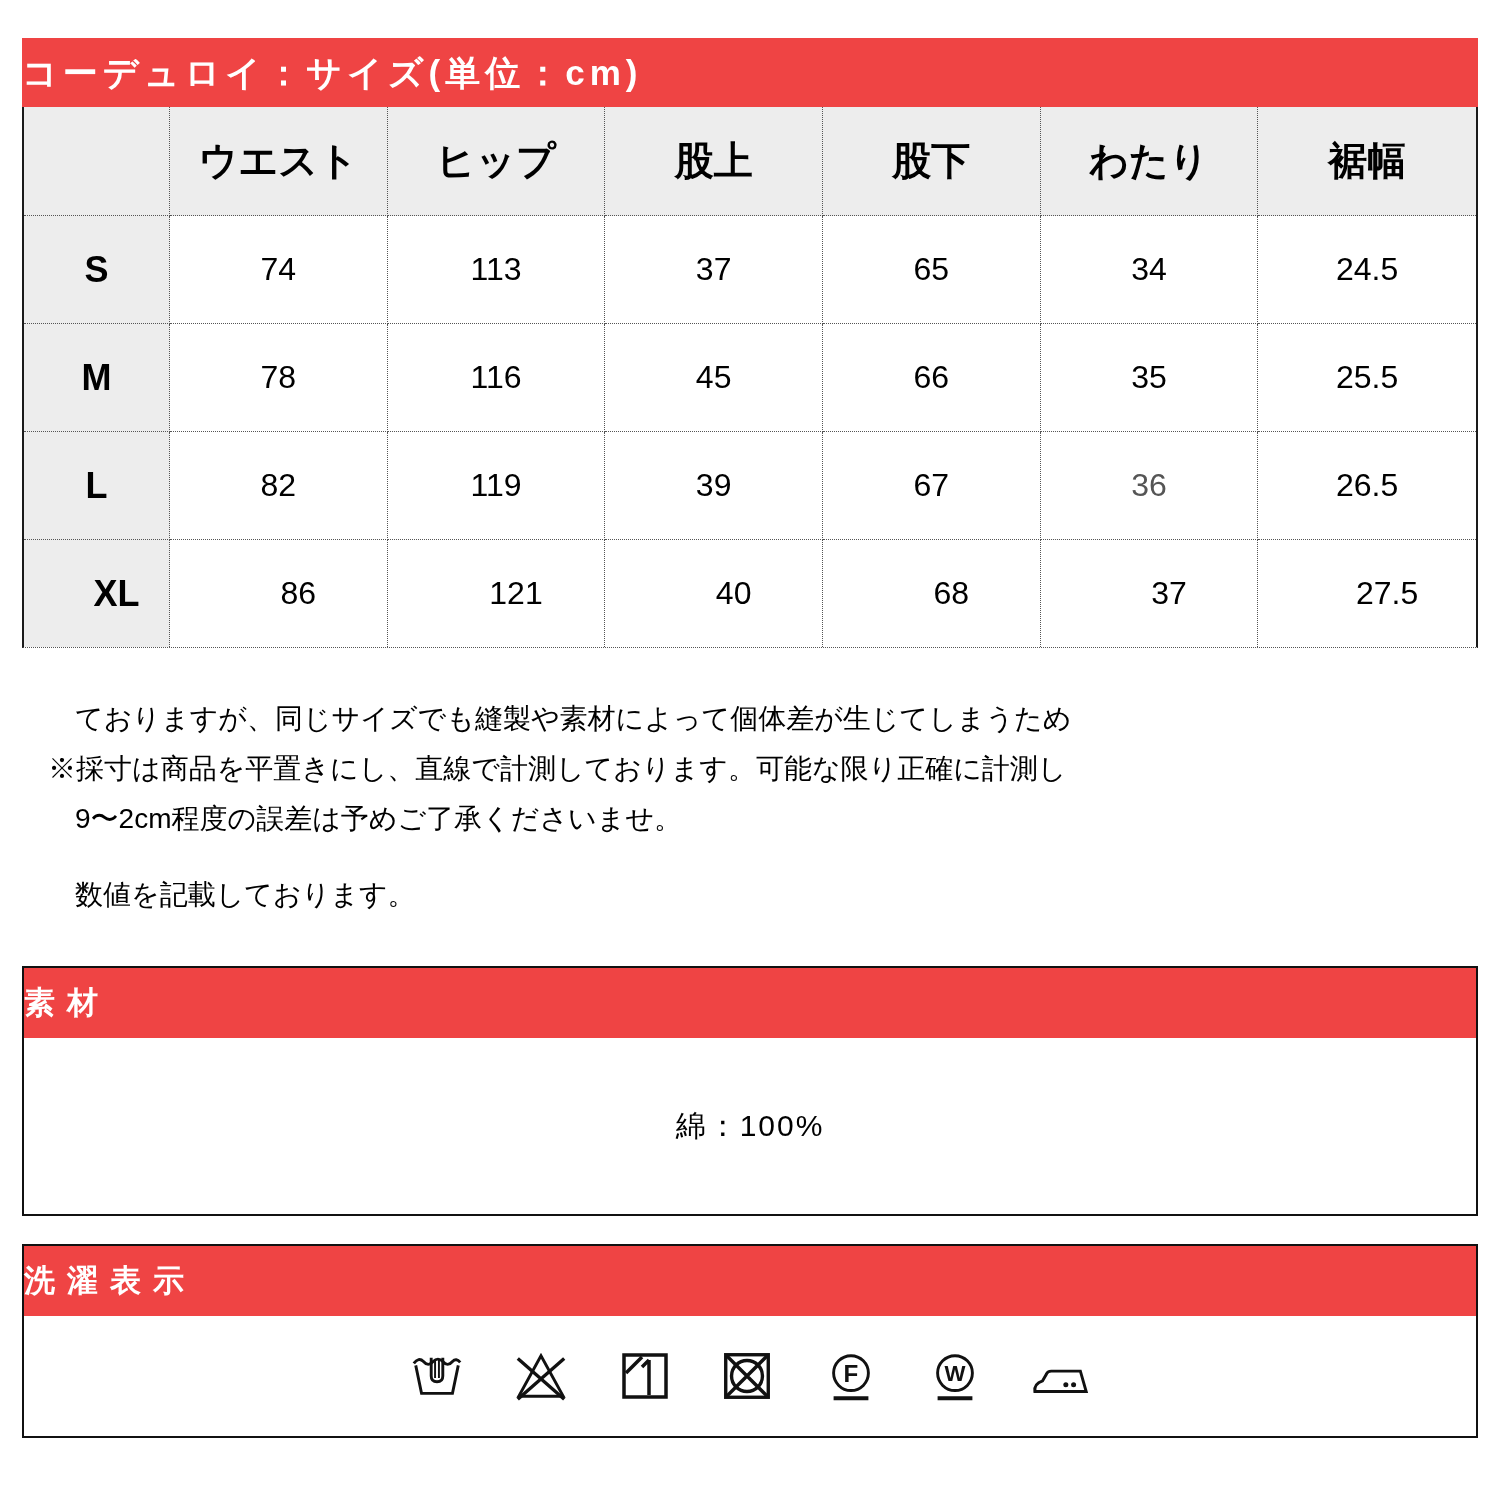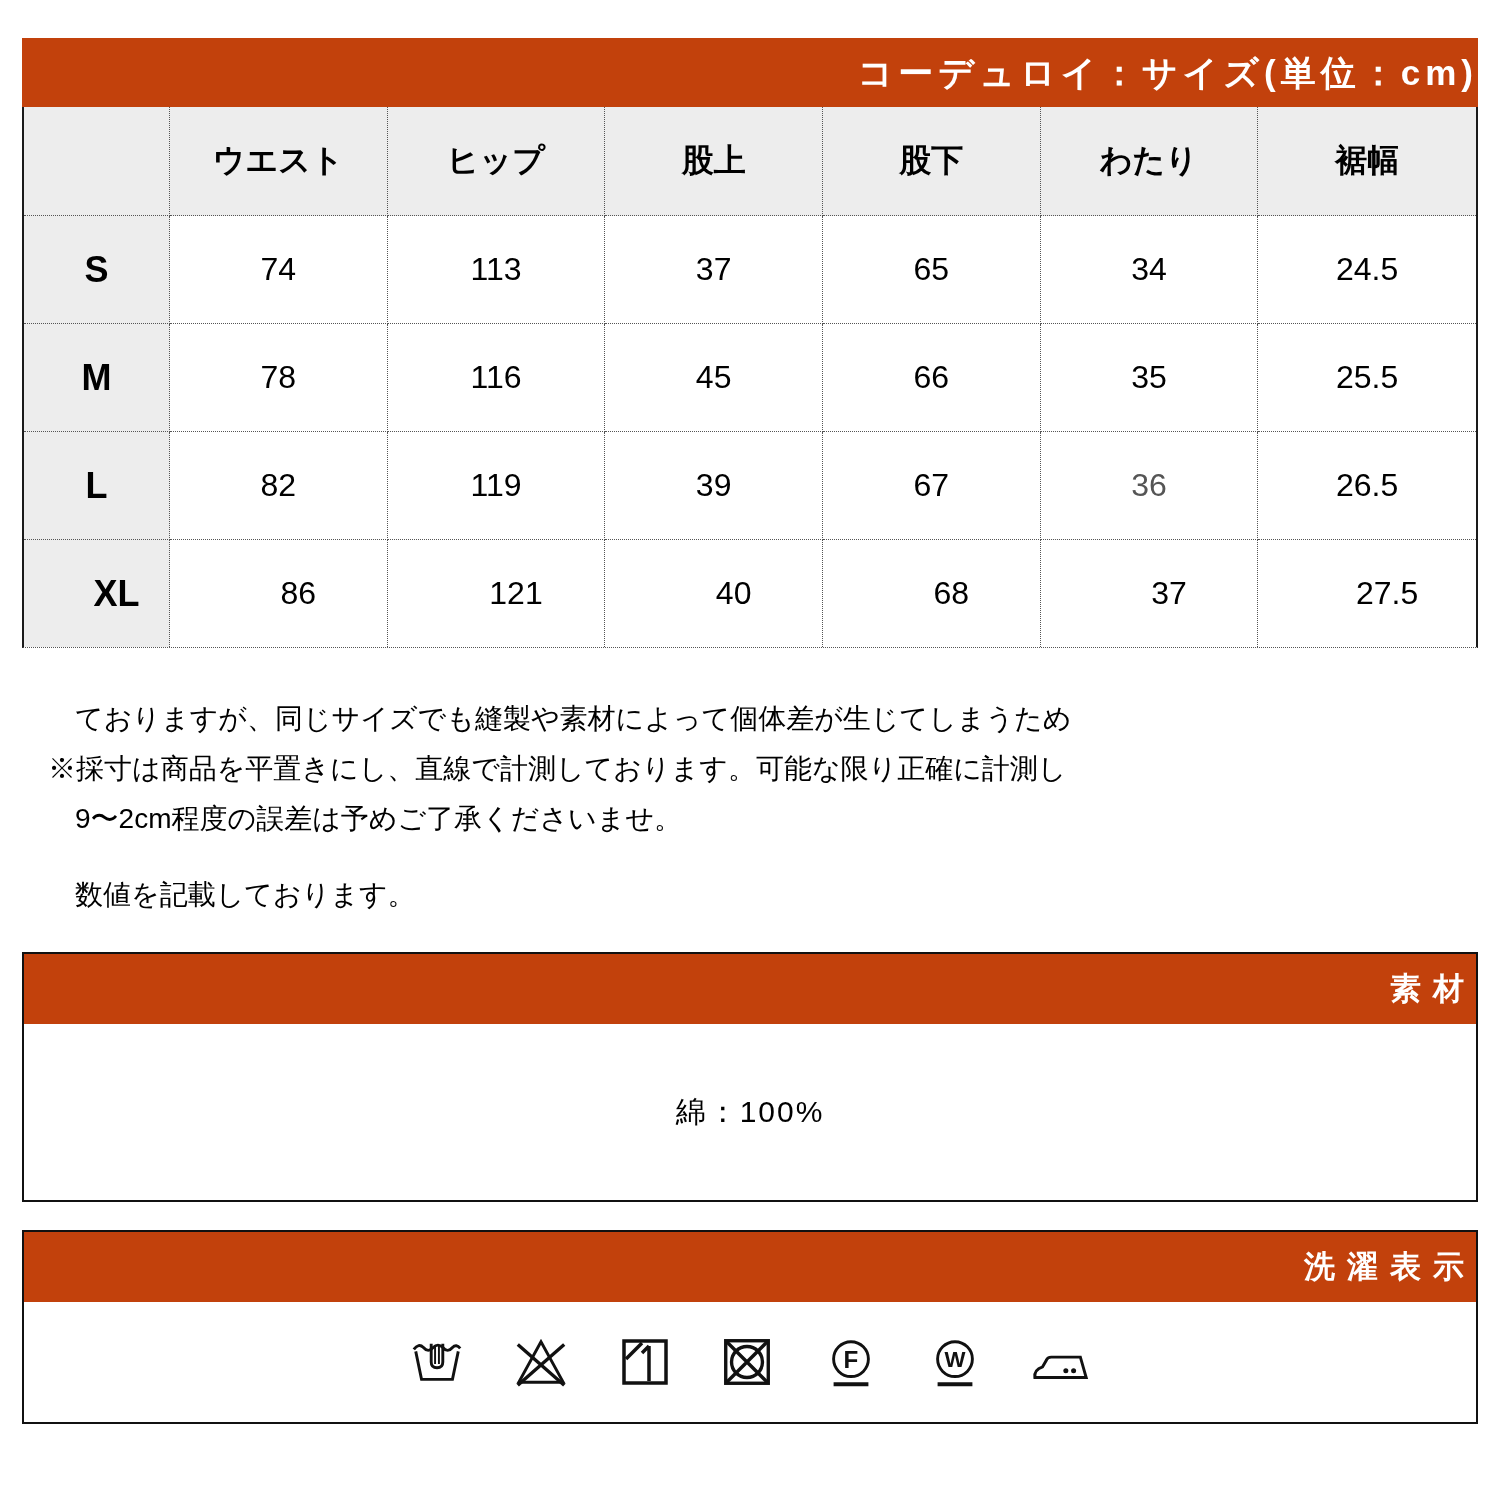--- a/index.html
+++ b/index.html
@@ -5,53 +5,53 @@
   html,body{margin:0;padding:0;}
   body{
     width:1500px;height:1500px;background:#ffffff;
     font-family:"Liberation Sans",sans-serif;
     overflow:hidden;position:relative;
   }
   .content{position:absolute;left:22px;top:38px;width:1456px;}
 
   
   .bar{
-    background:#c2410c;color:#ffffff;font-weight:bold;
-    text-align:right;
+    background:#ef4444;color:#ffffff;font-weight:bold;
+    text-align:left;
   }
   .title-bar{height:69px;line-height:69px;font-size:35px;letter-spacing:5px;}
 
   
   .size-table{
     display:grid;
     grid-template-columns:146px repeat(6,1fr);
     border-left:2px solid #1a1a1a;
     border-right:2px solid #1a1a1a;
     border-bottom:1px dotted #555;
   }
   .cell{
     display:flex;align-items:center;justify-content:center;
     border-right:1px dotted #555;border-bottom:1px dotted #555;
     font-size:32px;color:#000;background:#fff;
   }
   .cell:nth-child(7n){border-right:none;}
   .size-table .cell:nth-last-child(-n+7){border-bottom:none;padding-left:40px;}
-  .head-cell{height:108px;background:#ededed;font-weight:bold;font-size:32px;}
+  .head-cell{height:108px;background:#ededed;font-weight:bold;font-size:39px;}
   .size-cell{height:107px;background:#ededed;font-weight:bold;font-size:36px;}
   .data-cell{height:107px;}
   .muted{color:#555;}
 
   
   .notes{margin-top:46px;margin-left:26px;font-size:28px;line-height:50px;color:#000;font-weight:500;}
   .note{margin-bottom:26px;}
   .note .line{padding-left:27px;}
   .note .line.first{padding-left:0;}
 
   
-  .framed{border:2px solid #111;margin-top:32px;}
+  .framed{border:2px solid #111;margin-top:46px;}
   .framed .bar{height:70px;line-height:70px;font-size:31px;letter-spacing:12px;}
   .material-body{height:176px;display:flex;align-items:center;justify-content:center;
     font-size:30px;letter-spacing:2px;color:#000;}
   .wash{margin-top:28px;}
   .wash-body{height:120px;display:flex;align-items:center;justify-content:center;gap:46px;}
   .care-icon{display:flex;align-items:center;justify-content:center;}
   .care-icon svg{display:block;}
 </style>
 </head>
 <body>

